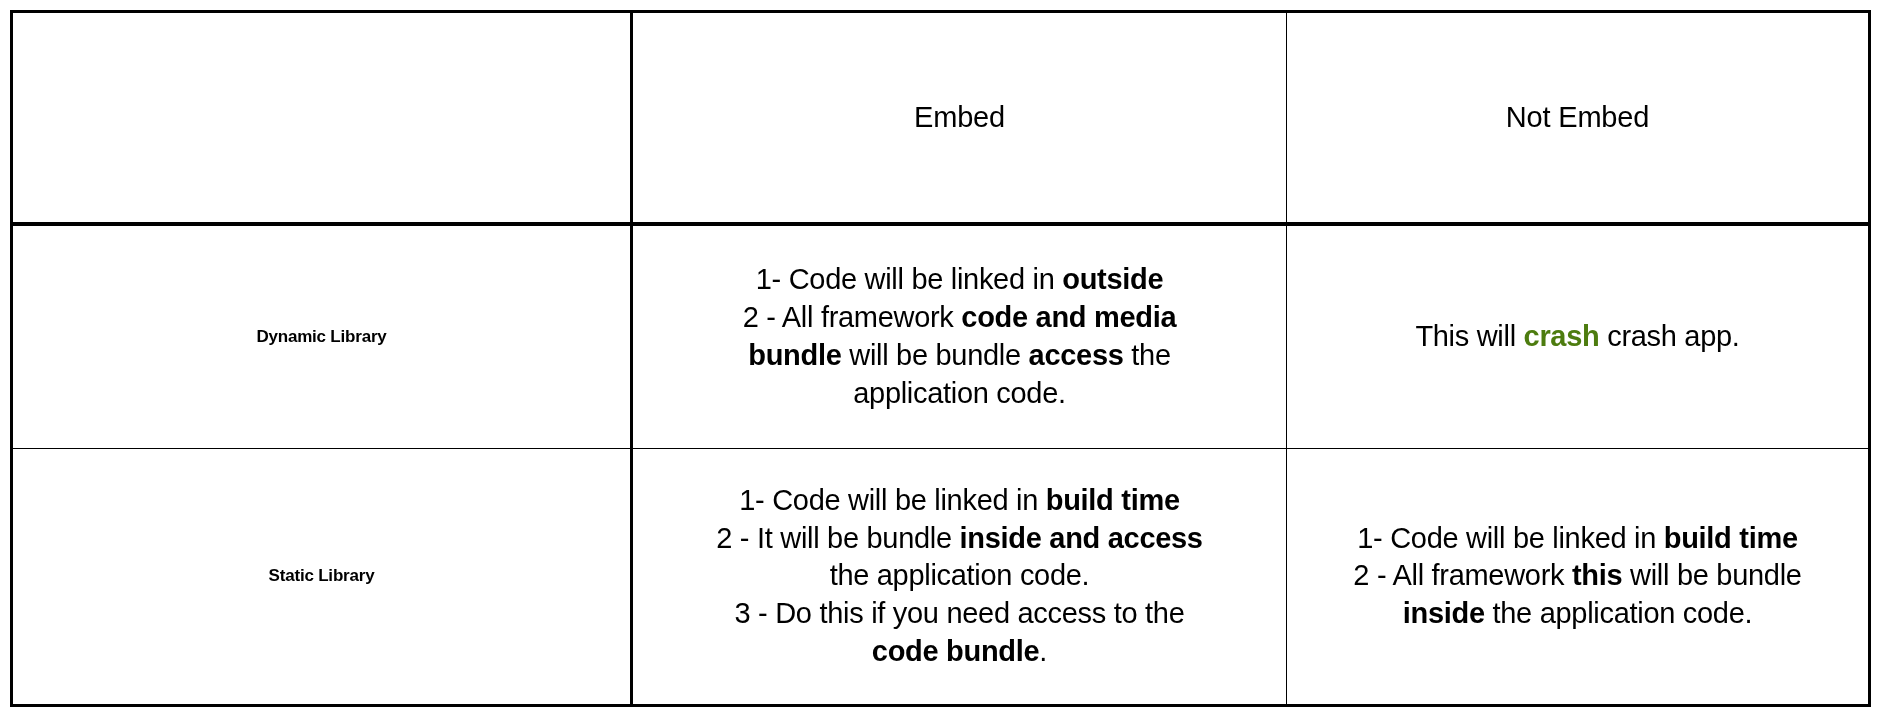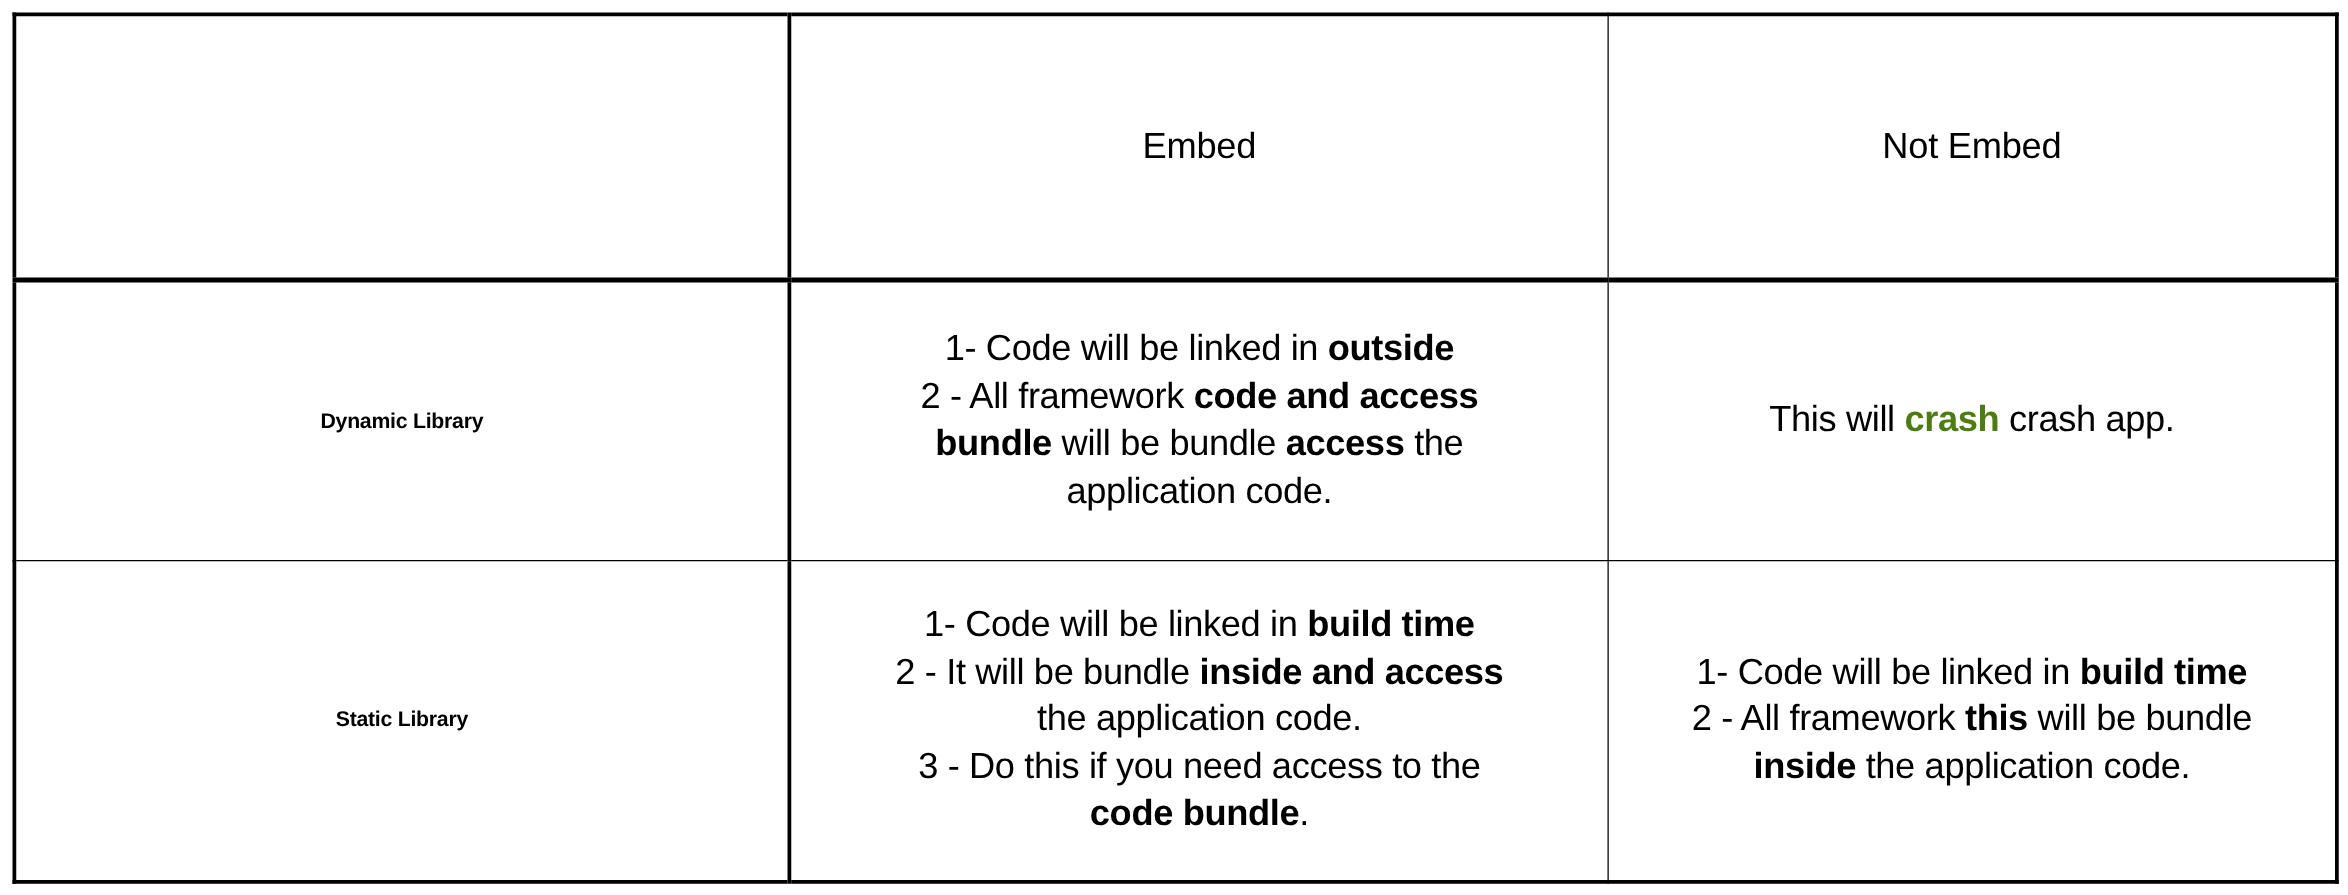--- a/index.html
+++ b/index.html
@@ -110,21 +110,21 @@
         </td>
       </tr>
 
       <tr class="body-row-dynamic">
         <td class="row-header">
           <span>Dynamic Library</span>
         </td>
         <td class="embed-cell">
           <div class="cell-text">
               <span class="ln"><span>1- Code will be linked in </span><b>outside</b></span>
-              <span class="ln"><span>2 - All framework </span><b>code and access</b></span>
+              <span class="ln"><span>2 - All framework </span><b>code and media</b></span>
               <span class="ln"><b>bundle</b><span> will be bundle </span><b>access</b><span> the</span></span>
               <span class="ln"><span>application code.</span></span>
             </div>
         </td>
         <td>
           <div class="cell-text">
               <span class="ln"><span>This will </span><b class="danger">crash</b><span> crash app.</span></span>
             </div>
         </td>
       </tr>

